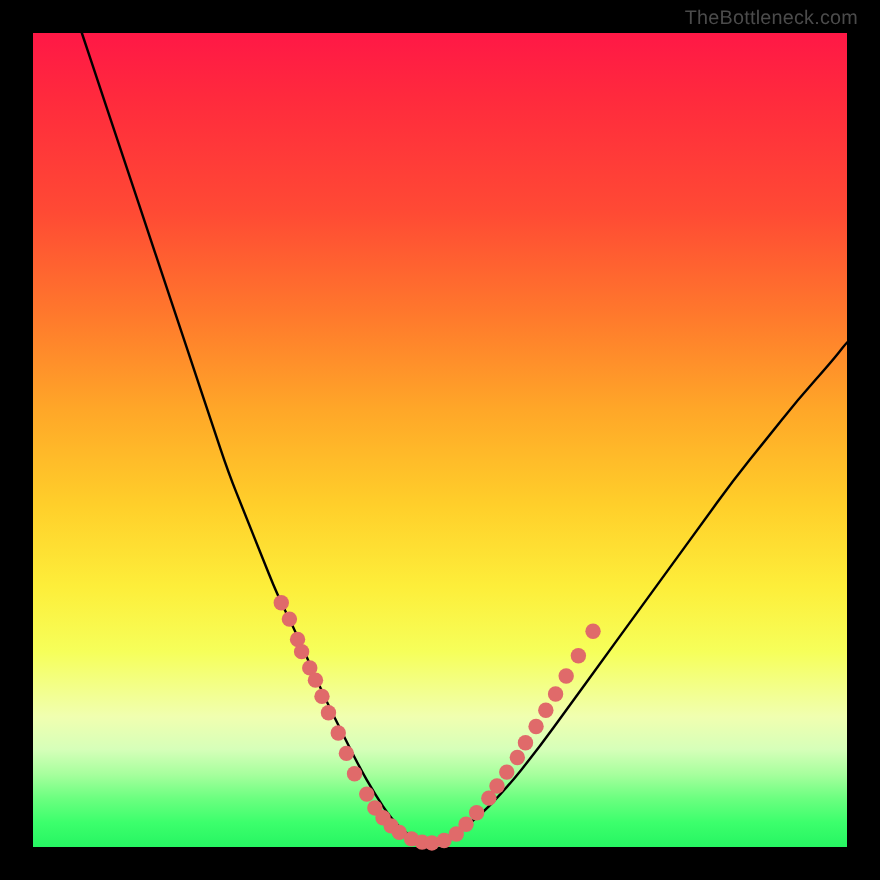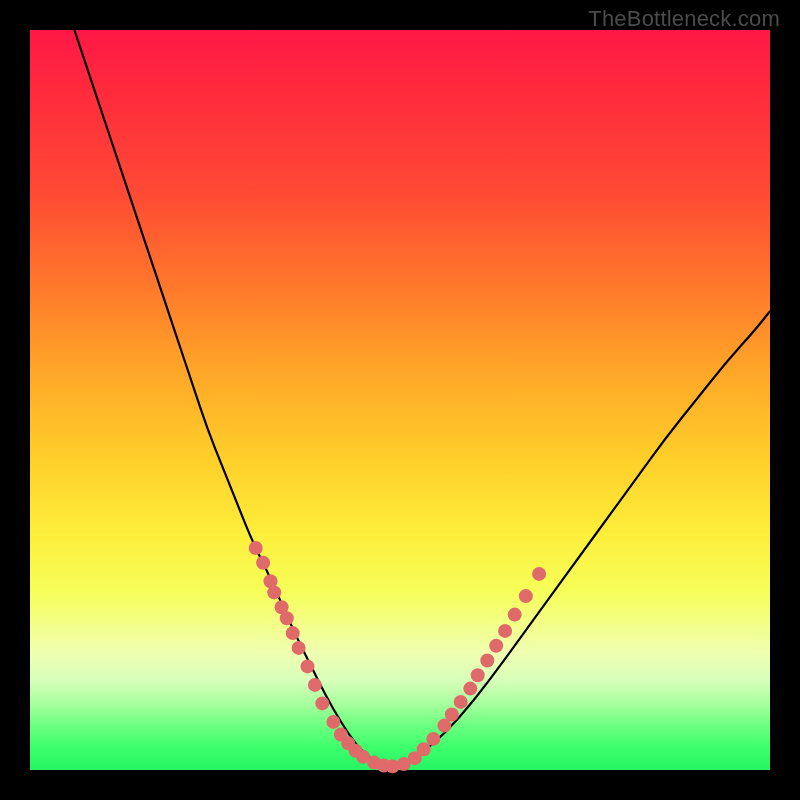--- a/index.html
+++ b/index.html
@@ -39,21 +39,21 @@
       #6cff80 94%,
       #3cff6c 97%,
       #26f562 100%
     );
   }
   .watermark {
     position: absolute;
     top: 6px;
     right: 20px;
     color: #4b4b4b;
-    font-size: 22px;
+    font-size: 18px;
     font-weight: 500;
     letter-spacing: 0.2px;
     user-select: none;
   }
   svg.curve {
     position: absolute;
     left: 0;
     top: 0;
     width: 740px;
     height: 740px;

